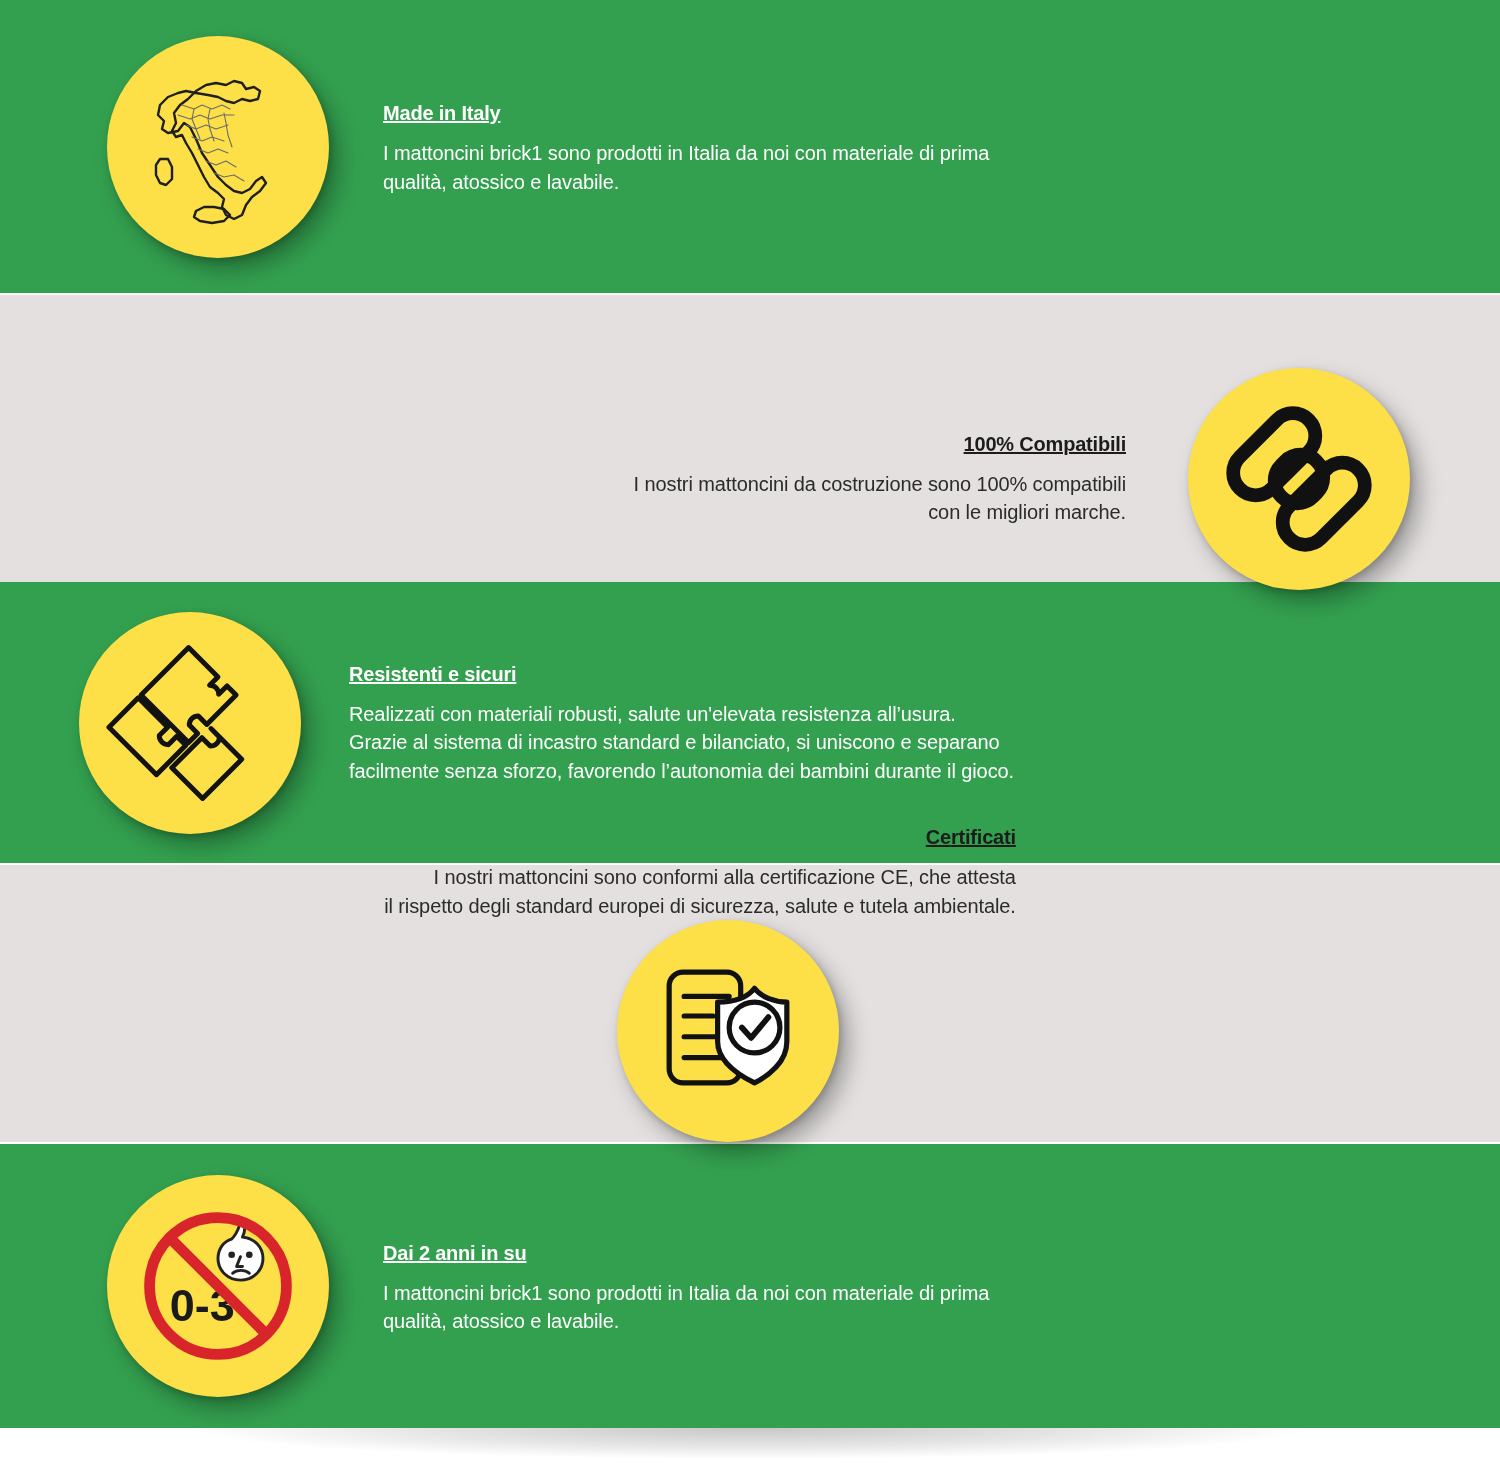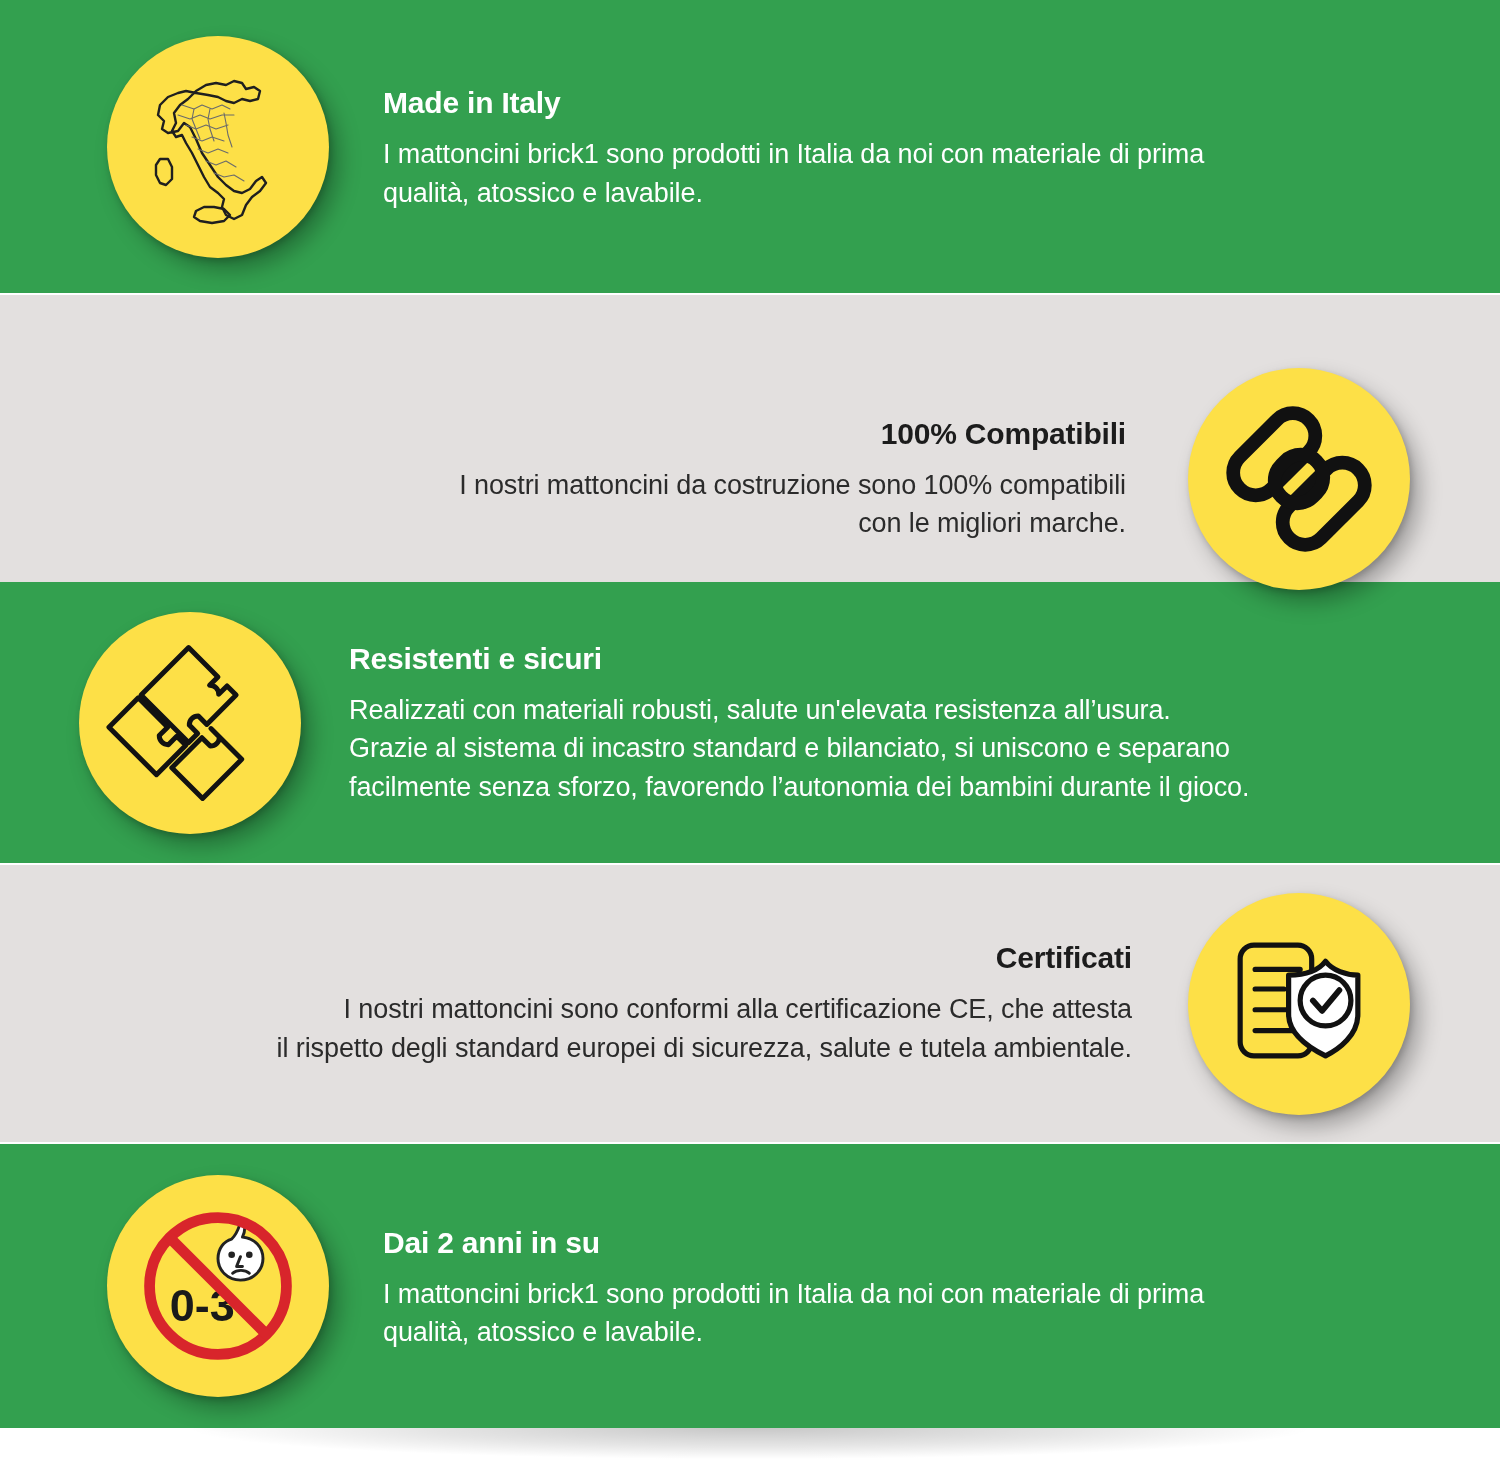--- a/index.html
+++ b/index.html
@@ -68,42 +68,43 @@
                 2px 3px 6px rgba(0,0,0,0.18);
     z-index: 4;
   }
   .medallion svg { display: block; }
 
   
   .textblock { position: relative; z-index: 3; }
 
   .title {
     font-weight: bold;
-    font-size: 30px;
+    font-size: 20px;
     line-height: 1.2;
     letter-spacing: -0.2px;
+    text-decoration: underline;
   }
   .body {
-    font-size: 27px;
+    font-size: 20px;
     line-height: 1.42;
     letter-spacing: -0.1px;
   }
   .on-green .title,
   .on-green .body { color: #ffffff; }
   .on-gray .title  { color: #1c1c1c; }
   .on-gray .body   { color: #2b2b2b; text-align: right; }
 
   .align-left  { text-align: left; }
   .align-right { text-align: right; }
 
   
   #band-1 { top: 0px;    height: 293px; padding-left: 107px; }
   #band-2 { top: 295px;  height: 368px; padding-right: 90px; justify-content: flex-end; }
   #band-3 { top: 582px;  height: 281px; padding-left: 79px; }
-  #band-4 { top: 865px;  height: 277px; padding-right: 90px; justify-content: flex-end; }
+  #band-4 { top: 865px;  height: 277px; padding-right: 44px; justify-content: flex-end; flex-direction: column; }
   #band-5 { top: 1144px; height: 284px; padding-left: 107px; }
 
   #band-1 .textblock { margin-left: 54px; margin-top: 4px; }
   #band-2 .textblock { margin-right: 62px; }
   #band-3 .textblock { margin-left: 48px; margin-top: 2px; }
   #band-4 .textblock { margin-right: 56px; }
   #band-5 .textblock { margin-left: 54px; margin-top: 4px; }
 
   .title + .body { margin-top: 14px; }
 

